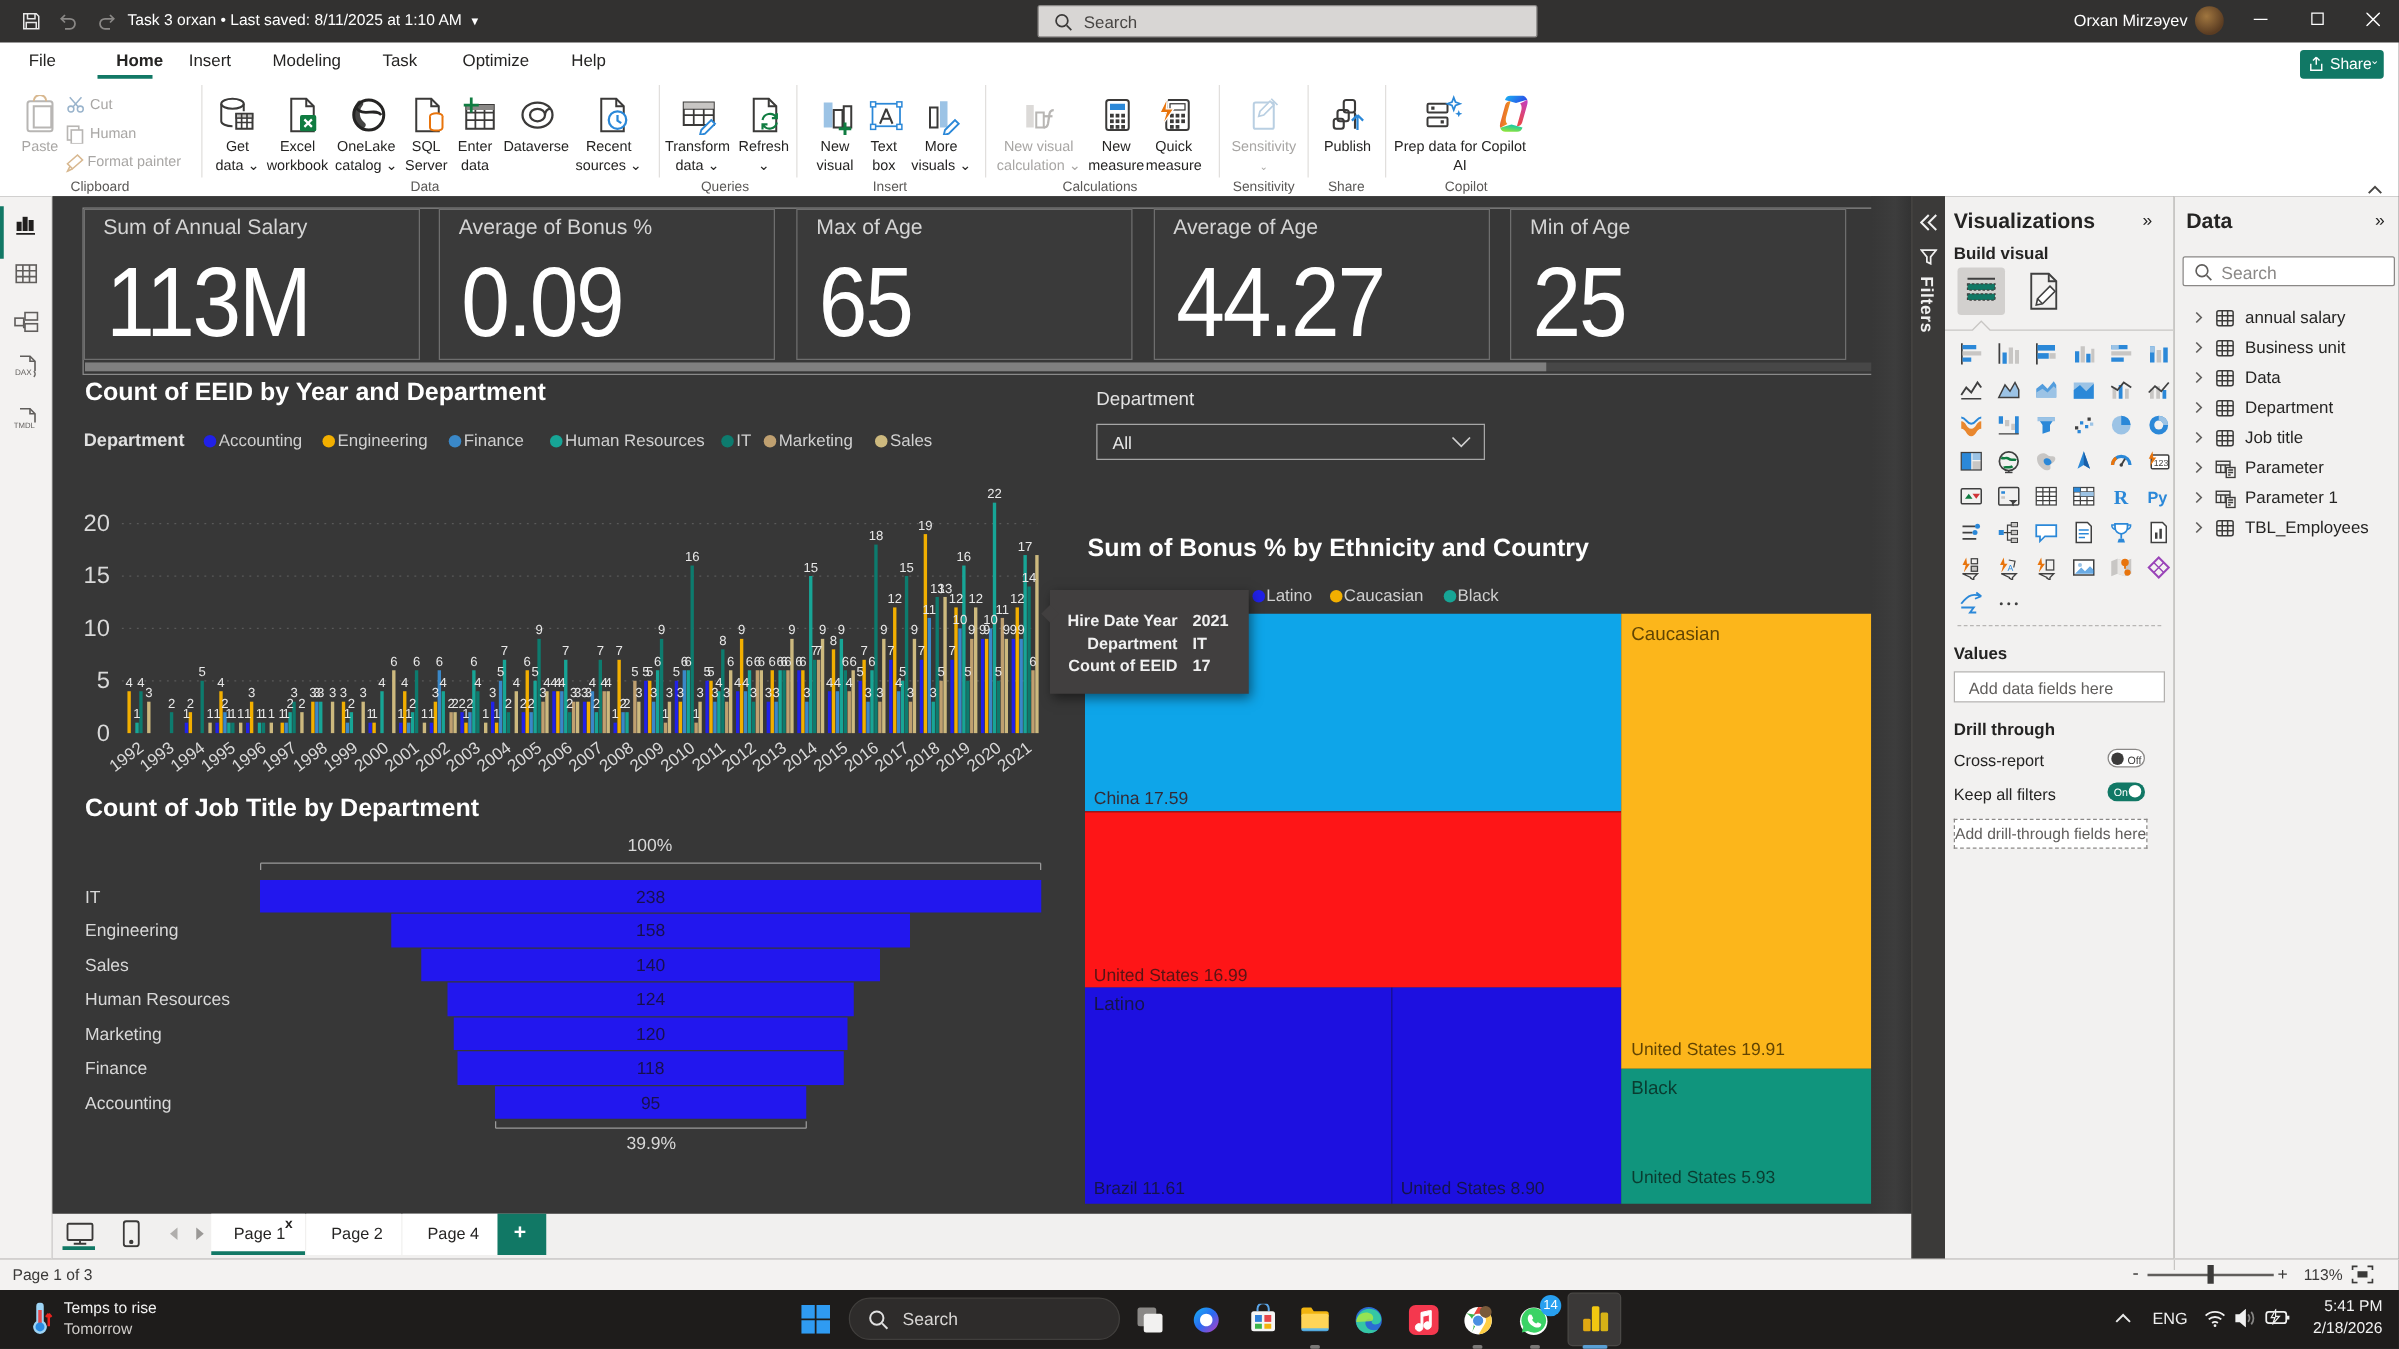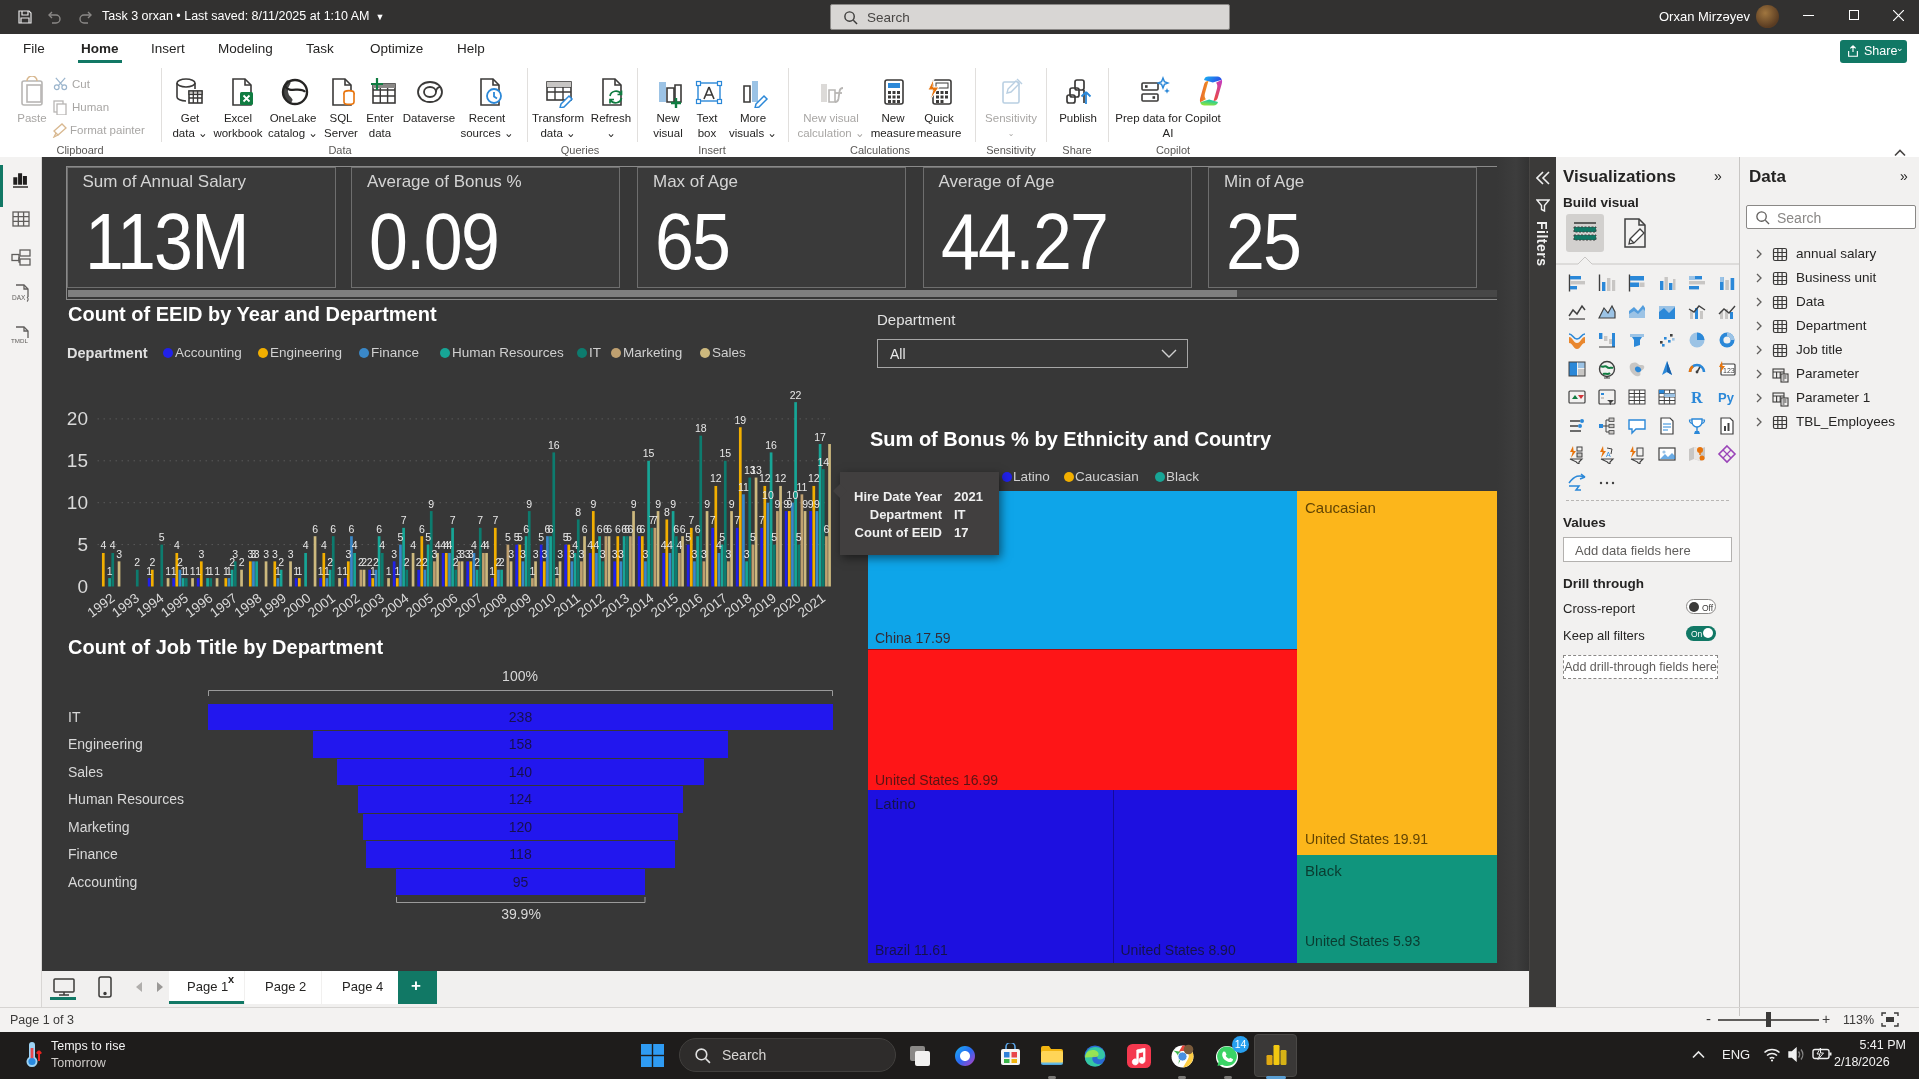--- a/index.html
+++ b/index.html
@@ -49,21 +49,21 @@
  <div class="abs" style="left:1659px;top:9px;font-size:13px;color:#fff">Orxan Mirzəyev</div>
  <div class="abs" style="left:1756px;top:5px;width:23px;height:23px;border-radius:50%;background:radial-gradient(circle at 40% 35%,#a0763f,#5a3c22 70%)"></div>
  <div class="abs" style="left:1803px;top:15px;width:11px;height:1.4px;background:#fff"></div>
  <div class="abs" style="left:1849px;top:10px;width:10px;height:10px;border:1.2px solid #fff"></div>
  <svg class="abs" style="left:1893px;top:10px" width="11" height="11" viewBox="0 0 11 11" stroke="#fff" stroke-width="1.2">
       <path d="M0 0l11 11M11 0L0 11"></path>
     </svg>
 </div>
 <div id="ribbon">
     <div class="tab" style="left:23px;">File</div>
-    <div class="tab" style="left:81px;font-weight:700;">Home</div>
+    <div class="tab" style="left:93px;font-weight:700;">Home</div>
     <div class="tab" style="left:151px;">Insert</div>
     <div class="tab" style="left:218px;">Modeling</div>
     <div class="tab" style="left:306px;">Task</div>
     <div class="tab" style="left:370px;">Optimize</div>
     <div class="tab" style="left:457px;">Help</div>
     <div class="abs" style="left:78px;top:26px;width:44px;height:3px;background:#117865"></div>
     <div class="abs" style="left:1840px;top:6px;width:67px;height:23px;background:#117865;border-radius:3px;color:#fff;font-size:12.5px">
 <svg class="abs" style="left:6px;top:4px" width="14" height="14" viewBox="0 0 16 16" fill="none" stroke="#fff" stroke-width="1.3">
         <path d="M8 9V2m0 0L5 5m3-3 3 3"></path>
         <path d="M3 8v6h10V8"></path>
@@ -1038,21 +1038,21 @@
       <circle cx="10" cy="10" r="1.2" fill="#404040"></circle>
       <circle cx="16" cy="10" r="1.2" fill="#404040"></circle>
     </svg><div class="abs" style="left:10px;top:343px;width:163px;border-top:1px dashed #b8b6b4"></div><div class="abs" style="left:7px;top:358px;font-size:13.5px;font-weight:700;color:#252423">Values</div><div class="abs" style="left:7px;top:380px;width:169px;height:25px;background:#fff;border:1px solid #b3b1af;font-size:13px;color:#605e5c">
       <span class="abs" style="left:11px;top:5px">Add data fields here</span>
     </div><div class="abs" style="left:7px;top:419px;font-size:13.5px;font-weight:700;color:#252423">Drill through</div><div class="abs" style="left:7px;top:444px;font-size:13px;color:#252423">Cross-report</div><div class="toggle" style="left:130px;top:442px;background:#fff;border:1px solid #8a8886">
       <div class="abs" style="left:2px;top:1.5px;width:10px;height:10px;border-radius:50%;background:#3b3a39"></div>
       <span class="abs" style="left:15px;top:2.5px;color:#3b3a39">Off</span>
     </div><div class="abs" style="left:7px;top:471px;font-size:13px;color:#252423">Keep all filters</div><div class="toggle" style="left:130px;top:469px;background:#117865">
       <span class="abs" style="left:5px;top:2.5px;color:#fff">On</span>
       <div class="abs" style="left:17px;top:1.5px;width:10px;height:10px;border-radius:50%;background:#fff"></div>
-    </div><div class="abs" style="left:7px;top:498px;width:155px;height:24px;background:#fff;border:1px dashed #8a8886;font-size:12.5px;color:#605e5c;text-align:right"><span style="position:relative;top:4px">Add drill-through fields here</span></div></div>
+    </div><div class="abs" style="left:7px;top:498px;width:155px;height:24px;background:#fff;border:1px dashed #8a8886;font-size:12.5px;color:#605e5c;text-align:left"><span style="position:relative;top:4px">Add drill-through fields here</span></div></div>
 <div id="datapanel">
     <div class="abs" style="left:9px;top:10px;font-size:17px;font-weight:700;color:#252423">Data</div>
     <div class="abs" style="left:160px;top:11px;font-size:14px;color:#252423">»</div>
     <div class="abs" style="left:6px;top:48px;width:170px;height:24px;background:#fff;border:1px solid #8a8886;border-radius:2px">
 <svg class="abs" style="left:8px;top:4px" width="15" height="15" viewBox="0 0 16 16" fill="none" stroke="#605e5c" stroke-width="1.4">
         <circle cx="7" cy="7" r="5"></circle>
         <path d="M11 11l4 4"></path>
       </svg>
 <span class="abs" style="left:30px;top:4px;font-size:14px;color:#8a8886">Search</span>
     </div>
@@ -1285,13 +1285,13 @@
     <svg class="abs" style="left:1787px;top:15px" width="18" height="15" viewBox="0 0 18 15" fill="none" stroke="#f0f0f0" stroke-width="1.4">
       <path d="M2 5v5h3l4 3.5v-12L5 5z" fill="#f0f0f0"></path>
       <path d="M11.5 4.5a5 5 0 0 1 0 6M14 2.5a8 8 0 0 1 0 10" opacity=".5"></path>
     </svg>
     <svg class="abs" style="left:1812px;top:15px" width="20" height="14" viewBox="0 0 20 14" fill="none" stroke="#f0f0f0" stroke-width="1.4">
       <rect x="1" y="2.5" width="16" height="9" rx="2"></rect>
       <path d="M18.5 5.5v3" stroke-width="2"></path>
       <path d="M8.5 1 5 7h3l-2 5.5L11.5 6h-3z" fill="#1e1c1b" stroke="#f0f0f0" stroke-width="1"></path>
     </svg>
     <div class="abs" style="left:1844px;top:6px;width:62px;text-align:right;font-size:12.5px;color:#f2f2f2">5:41 PM</div>
-    <div class="abs" style="left:1834px;top:23px;width:72px;font-size:12.5px;color:#f2f2f2">2/18/2026</div>
+    <div class="abs" style="left:1834px;top:23px;width:72px;text-align:right;font-size:12.5px;color:#f2f2f2">2/18/2026</div>
   </div>
 </body></html>

